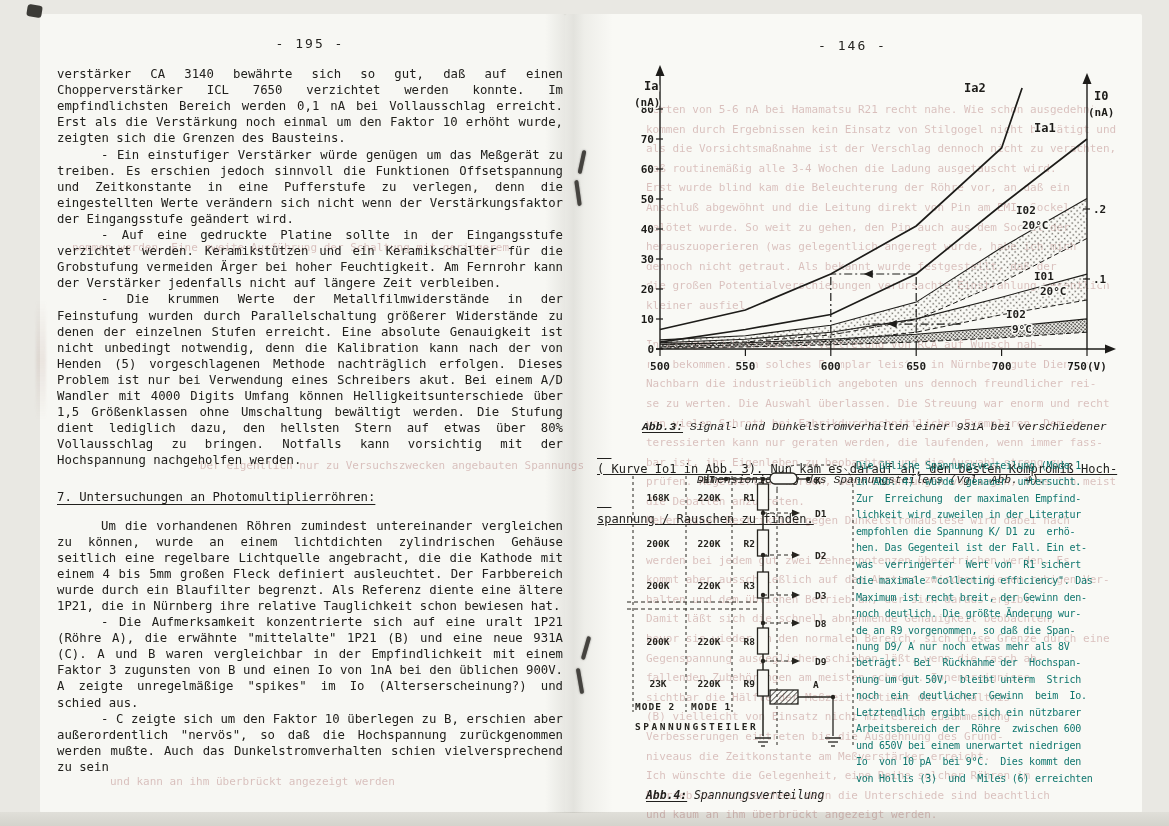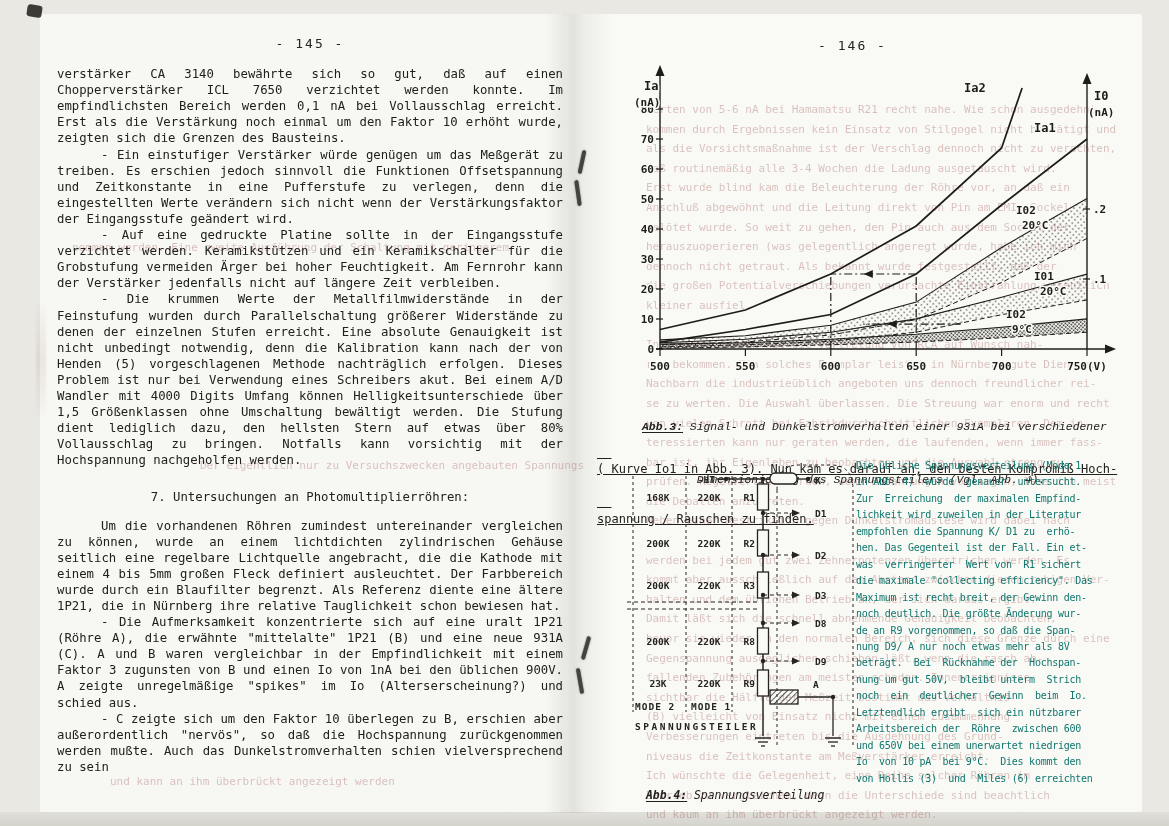--- a/index.html
+++ b/index.html
@@ -19,21 +19,21 @@
   #bottom-shadow{position:absolute;left:0;top:812px;width:1169px;height:14px;background:linear-gradient(#e0dfd9,#d4d3cc);z-index:0;}
   .corner-mark{position:absolute;left:27px;top:5px;width:15px;height:12px;background:#3c3b37;border-radius:3px;transform:rotate(9deg);z-index:3;}
   .staple{position:absolute;width:4px;background:#45433f;border-radius:2px;z-index:3;box-shadow:0 0 2px rgba(60,58,54,.6);}
   .margin-smudge{position:absolute;left:36px;top:300px;width:10px;height:120px;z-index:1;
     background:linear-gradient(rgba(160,120,110,0),rgba(160,120,110,.14),rgba(160,120,110,0));
     filter:blur(1px);}
   .layer{position:absolute;z-index:2;}
   .txt{font-size:12.3px;line-height:16.1px;color:#21201d;text-align:justify;}
   .para{margin:0;}
   .ind{text-indent:44px;}
-  .heading{margin:21px 0 12px 0;text-align:center;text-underline-offset:3px;}
+  .heading{margin:21px 0 12px 0;text-align:left;text-decoration:underline;text-underline-offset:3px;}
   .pagenum{text-align:center;letter-spacing:2px;color:#262521;font-size:13px;margin-bottom:14px;}
   .cap{font-style:italic;font-size:11.4px;line-height:17.5px;color:#21201d;white-space:pre;}
   .figref{text-decoration:underline;text-underline-offset:2px;font-weight:bold;}
   .lines{white-space:pre;font-size:10px;line-height:16.45px;letter-spacing:-0.25px;color:#0f766e;}
   .intro{white-space:pre;font-size:12px;line-height:16.5px;color:#21201d;}
   .ghost{
     position:absolute;white-space:pre;z-index:1;pointer-events:none;
     font-size:11px;color:#7f1d1d;opacity:.26;filter:blur(.45px);margin-top:40px;
   }
   svg text{font-family:"DejaVu Sans Mono","Liberation Mono",monospace;}
@@ -46,21 +46,21 @@
 <div id="gutter"></div>
 <div id="bottom-shadow"></div>
 <div class="corner-mark"></div>
 <div class="margin-smudge"></div>
 <div class="staple" style="left:580px;top:150px;height:24px;transform:rotate(12deg);"></div>
 <div class="staple" style="left:576px;top:180px;height:26px;transform:rotate(-8deg);"></div>
 <div class="staple" style="left:584px;top:636px;height:24px;transform:rotate(16deg);"></div>
 <div class="staple" style="left:578px;top:668px;height:26px;transform:rotate(-10deg);"></div>
 
 <div class="layer txt" style="left:57px;top:36px;width:506px;">
-  <div class="pagenum">- 145 -</div>
+  <div class="pagenum">- 195 -</div>
   <p class="para">verstärker CA 3140 bewährte sich so gut, daß auf einen Chopperverstärker ICL 7650 verzichtet werden konnte. Im empfindlichsten Bereich werden 0,1 nA bei Vollausschlag erreicht. Erst als die Verstärkung noch einmal um den Faktor 10 erhöht wurde, zeigten sich die Grenzen des Bausteins.</p>
   <p class="para ind">- Ein einstufiger Verstärker würde genügen um das Meßgerät zu treiben. Es erschien jedoch sinnvoll die Funktionen Offsetspannung und Zeitkonstante in eine Pufferstufe zu verlegen, denn die eingestellten Werte verändern sich nicht wenn der Verstärkungsfaktor der Eingangsstufe geändert wird.</p>
   <p class="para ind">- Auf eine gedruckte Platine sollte in der Eingangsstufe verzichtet werden. Keramikstützen und ein Keramikschalter für die Grobstufung vermeiden Ärger bei hoher Feuchtigkeit. Am Fernrohr kann der Verstärker jedenfalls nicht auf längere Zeit verbleiben.</p>
   <p class="para ind">- Die krummen Werte der Metallfilmwiderstände in der Feinstufung wurden durch Parallelschaltung größerer Widerstände zu denen der einzelnen Stufen erreicht. Eine absolute Genauigkeit ist nicht unbedingt notwendig, denn die Kalibration kann nach der von Henden (5) vorgeschlagenen Methode nachträglich erfolgen. Dieses Problem ist nur bei Verwendung eines Schreibers akut. Bei einem A/D Wandler mit 4000 Digits Umfang können Helligkeitsunterschiede über 1,5 Größenklassen ohne Umschaltung bewältigt werden. Die Stufung dient lediglich dazu, den hellsten Stern auf etwas über 80% Vollausschlag zu bringen. Notfalls kann vorsichtig mit der Hochspannung nachgeholfen werden.</p>
   <div class="heading">7. Untersuchungen an Photomultiplierröhren:</div>
   <p class="para ind">Um die vorhandenen Röhren zumindest untereinander vergleichen zu können, wurde an einem lichtdichten zylindrischen Gehäuse seitlich eine regelbare Lichtquelle angebracht, die die Kathode mit einem 4 bis 5mm großen Fleck definiert ausleuchtet. Der Farbbereich wurde durch ein Blaufilter begrenzt. Als Referenz diente eine ältere 1P21, die in Nürnberg ihre relative Tauglichkeit schon bewiesen hat.</p>
   <p class="para ind">- Die Aufmerksamkeit konzentrierte sich auf eine uralt 1P21 (Röhre A), die erwähnte "mittelalte" 1P21 (B) und eine neue 931A (C). A und B waren vergleichbar in der Empfindlichkeit mit einem Faktor 3 zugunsten von B und einen Io von 1nA bei den üblichen 900V. A zeigte unregelmäßige "spikes" im Io (Alterserscheinung?) und schied aus.</p>
   <p class="para ind">- C zeigte sich um den Faktor 10 überlegen zu B, erschien aber außerordentlich "nervös", so daß die Hochspannung zurückgenommen werden mußte. Auch das Dunkelstromverhalten schien vielversprechend zu sein</p>
 </div>
 

